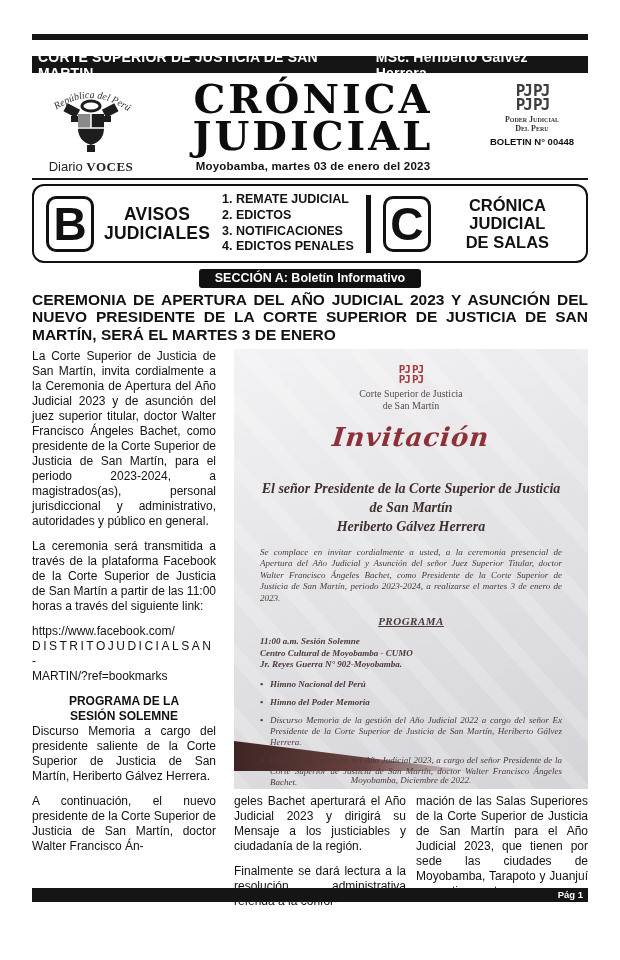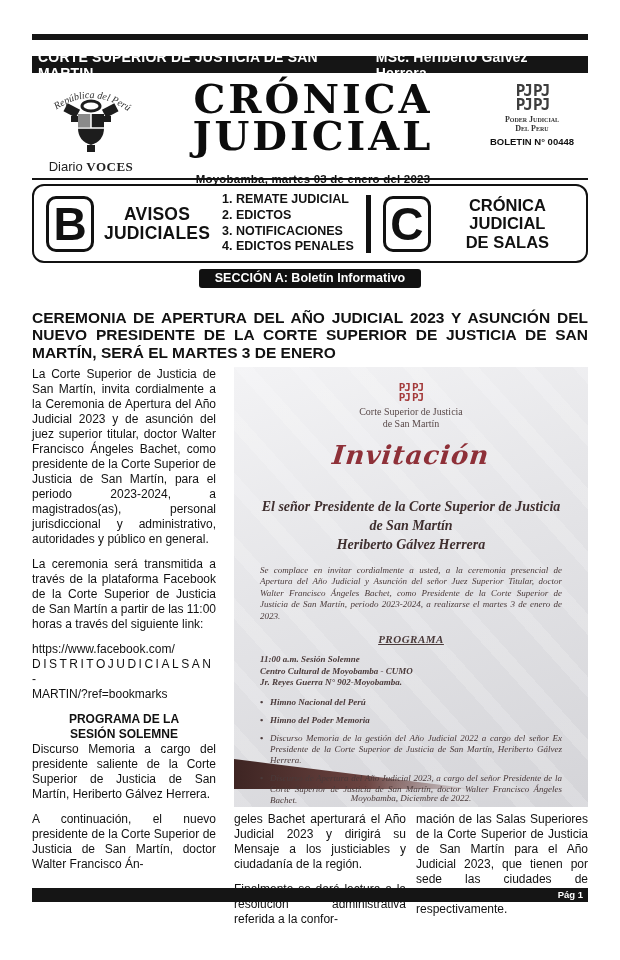--- a/index.html
+++ b/index.html
@@ -13,21 +13,21 @@
             font-size:14px;font-weight:bold;letter-spacing:.2px;}
   
   .masthead{display:flex;align-items:flex-start;justify-content:space-between;margin-top:7px;height:96px;}
   .brand{width:118px;text-align:center;padding-top:2px;}
   .brand svg{display:block;margin:0 auto;}
   .brand-caption{font-size:13px;margin-top:1px;color:#222;}
   .brand-caption b{font-family:"Liberation Serif",serif;font-weight:900;letter-spacing:.5px;}
   .mast-center{flex:1;text-align:center;line-height:1;}
   .mast-title{font-family:"DejaVu Serif","Liberation Serif",serif;font-weight:900;
               font-size:40px;letter-spacing:3px;line-height:.93;color:#0c0c0c;}
-  .mast-date{font-size:11.5px;font-weight:bold;margin-top:20px;letter-spacing:.2px;}
+  .mast-date{font-size:11.5px;font-weight:bold;margin-top:7px;letter-spacing:.2px;}
   .pj-box{width:112px;text-align:center;padding-top:2px;}
   .pj-grid{display:inline-grid;grid-template-columns:auto auto;gap:0 2px;line-height:14px;}
   .pj-cell{font-family:"DejaVu Sans Mono",monospace;font-weight:900;font-size:16px;
            letter-spacing:-2px;color:#3d3d3d;}
   .pj-org{font-variant:small-caps;font-weight:bold;font-size:8px;line-height:1.15;color:#333;margin-top:3px;font-family:"Liberation Serif",serif;}
   .pj-bulletin{font-size:9.5px;font-weight:bold;margin-top:3px;}
   .mast-rule{height:2px;background:#151515;margin-top:2px;}
   
   .bc-box{margin-top:4px;border:2px solid #111;border-radius:12px;height:79px;
           display:flex;align-items:center;padding:0 12px;gap:10px;}
@@ -35,21 +35,21 @@
                 display:flex;align-items:center;justify-content:center;
                 font-size:46px;font-weight:900;line-height:1;flex:0 0 auto;}
   .bc-title{font-weight:900;font-size:17.5px;line-height:1.05;text-align:center;letter-spacing:.2px;}
   .bc-list{font-weight:900;font-size:12.5px;line-height:1.25;white-space:nowrap;margin-left:2px;}
   .bc-divider{width:5px;height:58px;background:#111;flex:0 0 auto;margin:0 2px;}
   .c-title{font-weight:900;font-size:16.5px;line-height:1.12;text-align:center;flex:1;}
   
   .pill-row{text-align:center;margin-top:5px;}
   .pill{display:inline-block;background:#111;color:#fff;border-radius:3px;
         padding:2px 16px 3px 16px;font-size:12.5px;font-weight:bold;}
-  .headline{margin-top:21px;font-weight:bold;font-size:15.5px;line-height:1.12;text-align:justify;}
+  .headline{margin-top:3px;font-weight:bold;font-size:15.5px;line-height:1.12;text-align:justify;}
   
   .body-row{display:flex;gap:10px;margin-top:6px;}
   .col-left{width:192px;flex:0 0 auto;font-size:12px;line-height:15px;text-align:justify;}
   .col-left p{margin:0 8px 10px 0;}
   .col-left .subhead{font-weight:bold;text-align:center;margin-bottom:0;}
   .link-block{word-break:break-all;margin:0 0 10px 0;}
   .link-ls{letter-spacing:2.5px;}
   .right-wrap{flex:1;min-width:0;}
   
   .card{position:relative;width:100%;height:440px;overflow:hidden;

